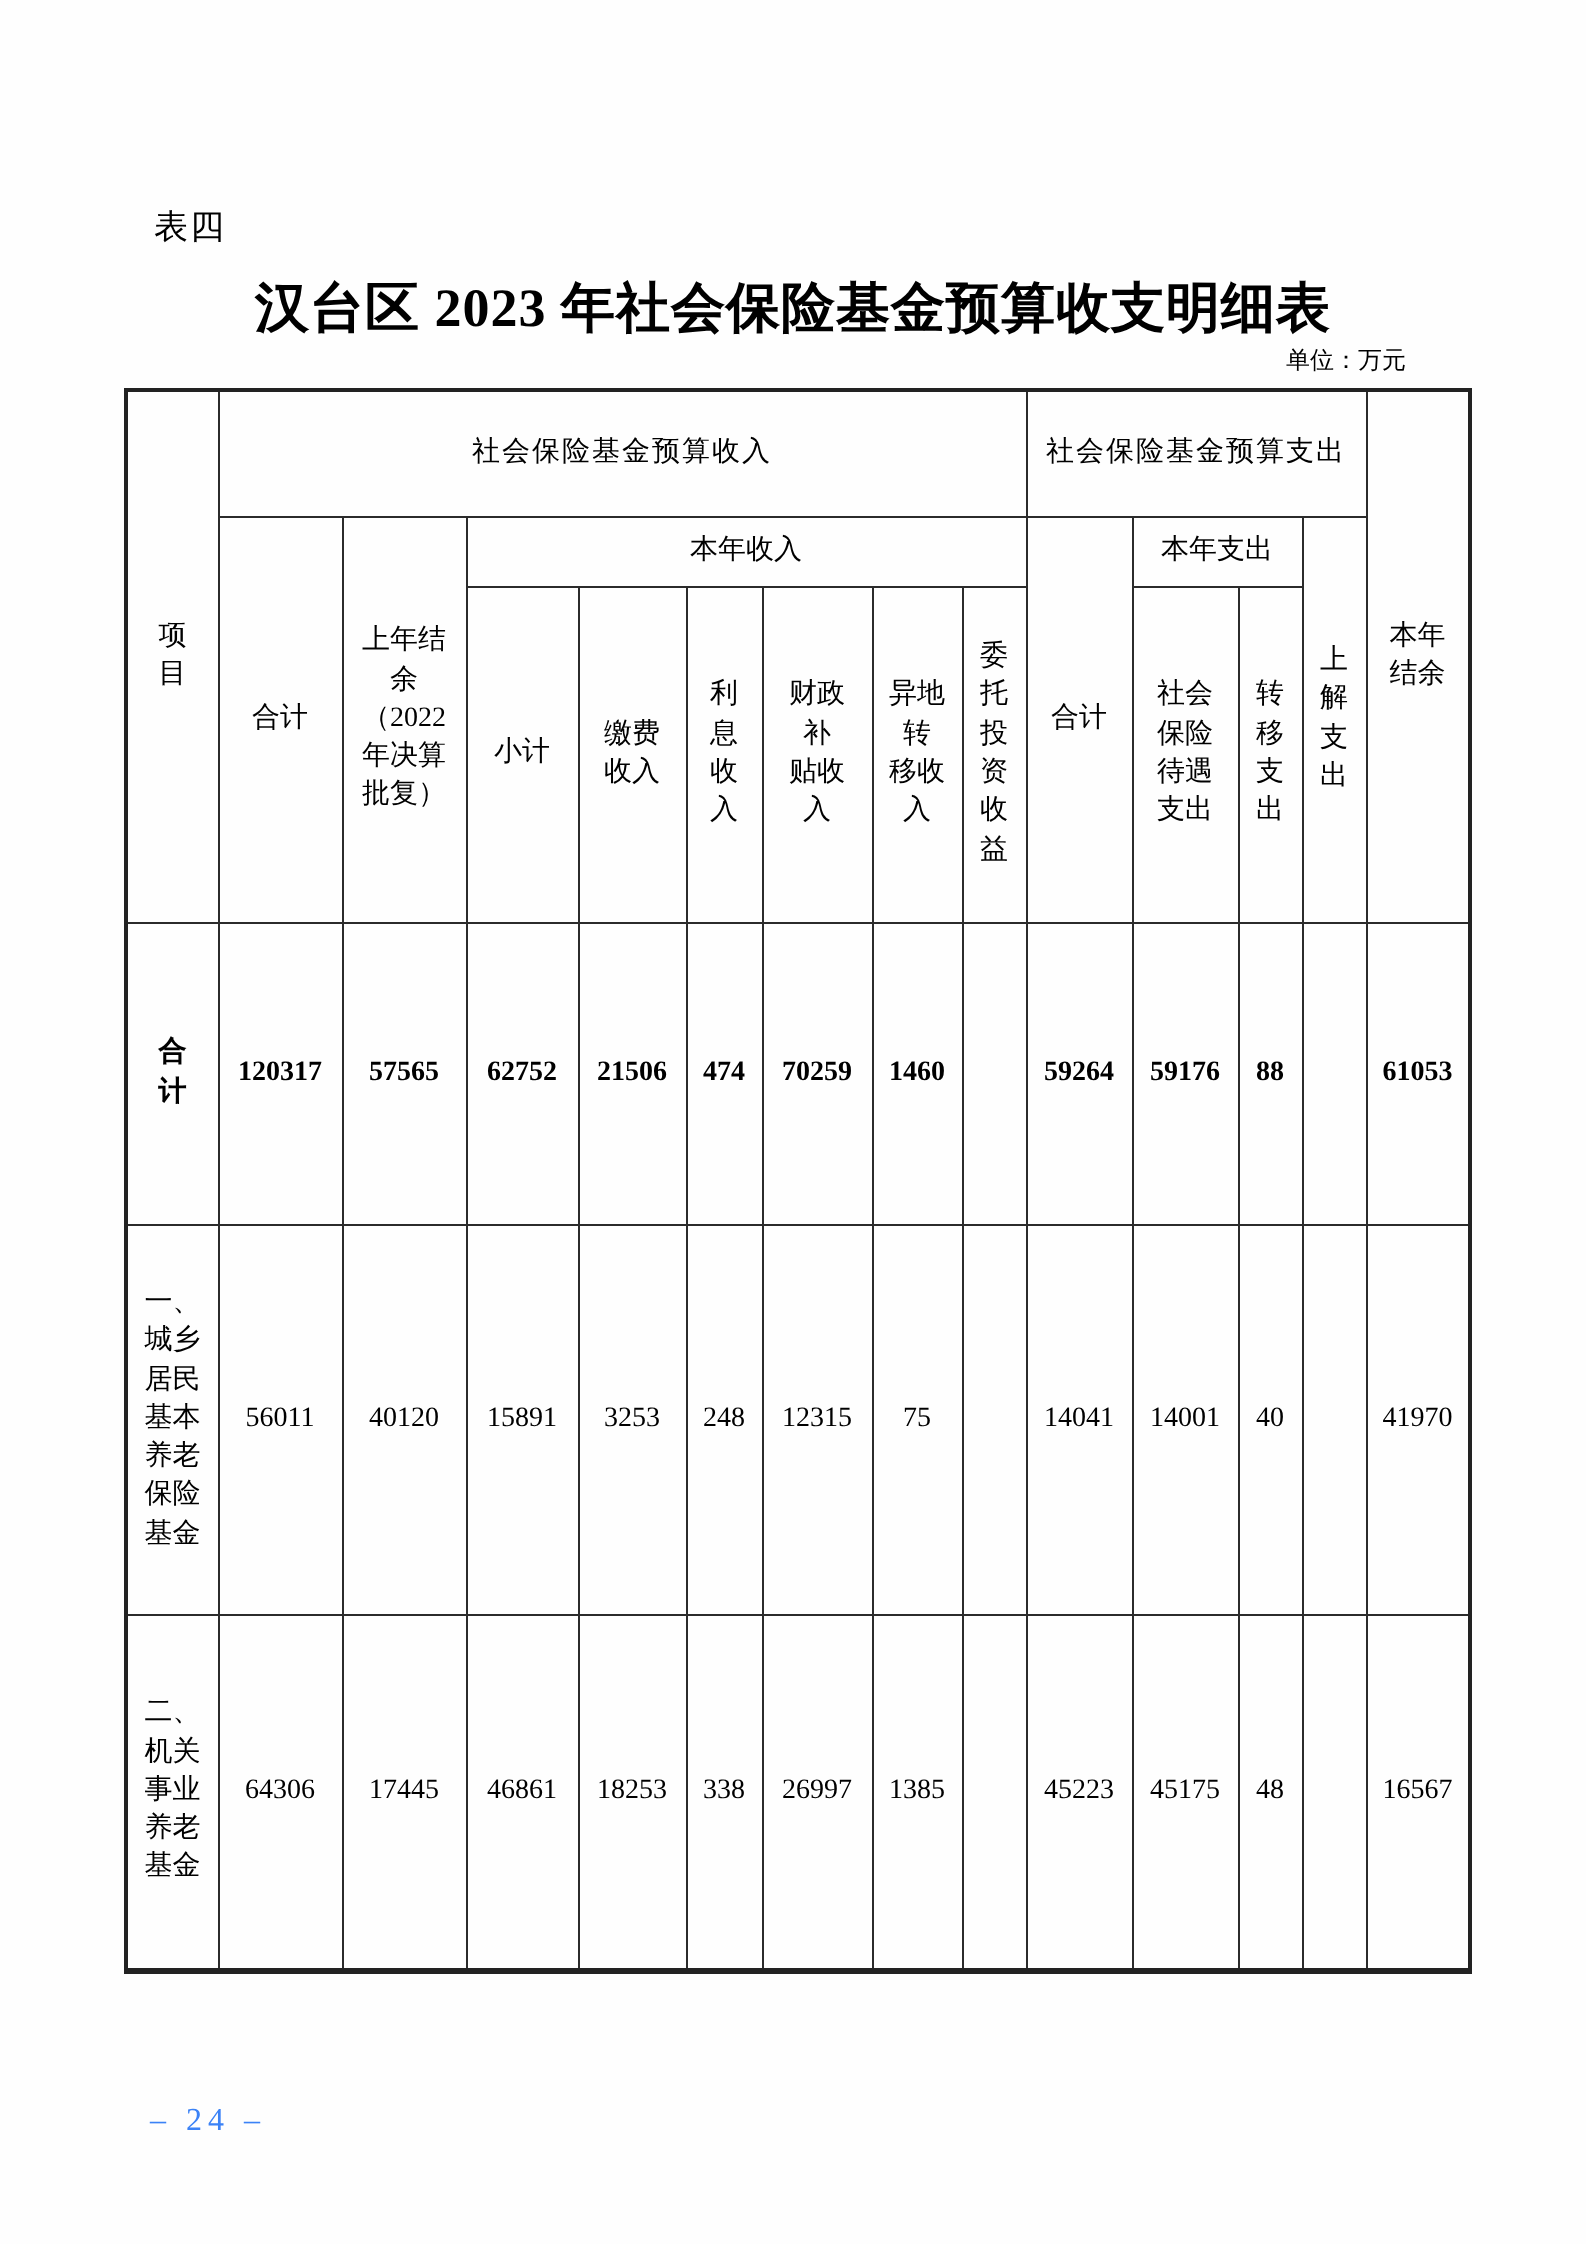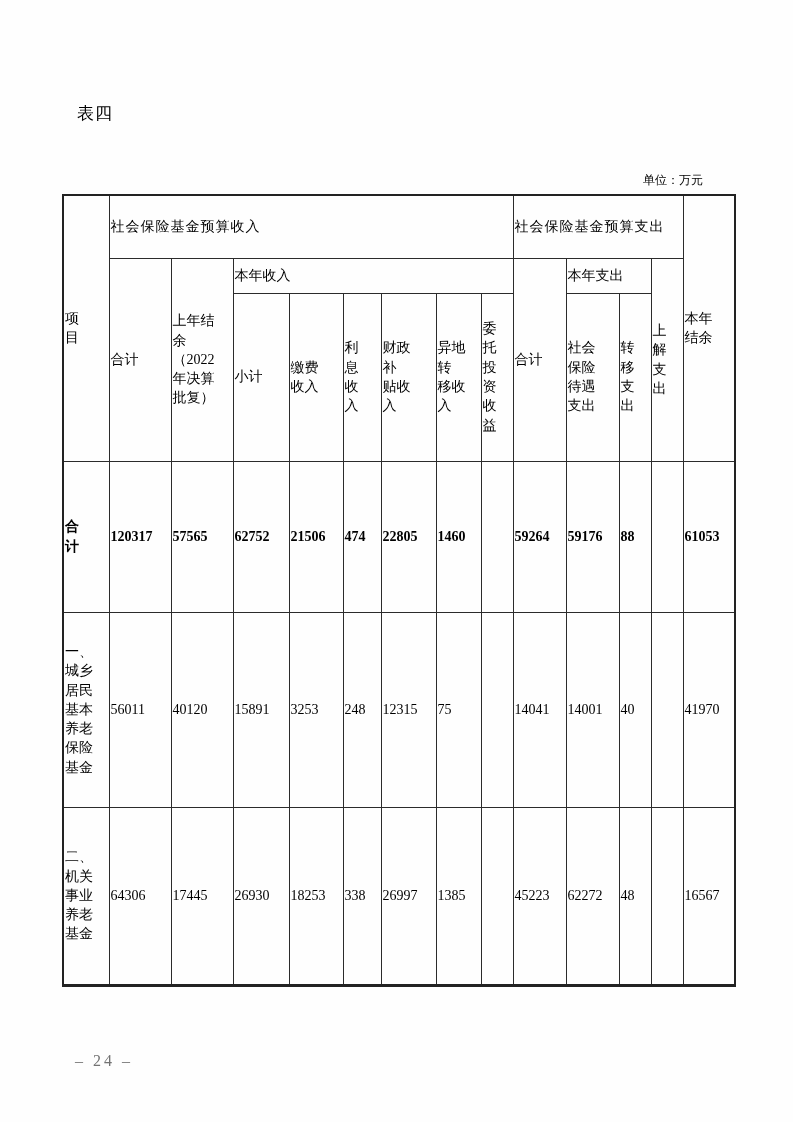--- a/index.html
+++ b/index.html
@@ -46,21 +46,21 @@
     position: absolute;
     left: 62px;
     top: 194px;
     width: 672px;
     border-collapse: collapse;
     table-layout: fixed;
   }
   table.budget th,
   table.budget td {
     border: 1px solid #2b2b2b;
-    text-align: left;
+    text-align: center;
     vertical-align: middle;
     white-space: pre-line;
     font-weight: normal;
     font-size: 14px;
     line-height: 1.38;
     padding: 1px;
     overflow: hidden;
   }
   table.budget { border: 2px solid #222; border-bottom-width: 3px; }
 
@@ -76,30 +76,31 @@
   td.num { font-size: 15px; }
   tr.row-total td { font-weight: bold; }
   td.rowlabel { font-size: 14px; }
 
   .page-number {
     position: absolute;
     left: 75px;
     top: 1052px;
     font-size: 16px;
     letter-spacing: 3px;
-    color: #737373;
+    color: #3b82f6;
   }
 </style>
 </head>
 <body>
 
 <div class="page">
 
   <div class="table-label">表四</div>
 
+  <div class="doc-title">汉台区 2023 年社会保险基金预算收支明细表</div>
 
   <div class="unit-label">单位：万元</div>
 
   <table class="budget">
     <colgroup>
       <col style="width:46px">
         <col style="width:62px">
         <col style="width:62px">
       <col style="width:56px">
         <col style="width:54px">
@@ -171,21 +172,21 @@
     </thead>
     <tbody>
       <tr class="drow1 row-total">
         <td class="rowlabel">合
 计</td>
         <td class="num">120317</td>
         <td class="num">57565</td>
         <td class="num">62752</td>
         <td class="num">21506</td>
         <td class="num">474</td>
-        <td class="num">22805</td>
+        <td class="num">70259</td>
         <td class="num">1460</td>
         <td class="num"></td>
         <td class="num">59264</td>
         <td class="num">59176</td>
         <td class="num">88</td>
         <td class="num"></td>
         <td class="num">61053</td>
       </tr>
       <tr class="drow2">
         <td class="rowlabel">一、
@@ -210,28 +211,28 @@
         <td class="num">41970</td>
       </tr>
       <tr class="drow3">
         <td class="rowlabel">二、
 机关
 事业
 养老
 基金</td>
         <td class="num">64306</td>
         <td class="num">17445</td>
-        <td class="num">26930</td>
+        <td class="num">46861</td>
         <td class="num">18253</td>
         <td class="num">338</td>
         <td class="num">26997</td>
         <td class="num">1385</td>
         <td class="num"></td>
         <td class="num">45223</td>
-        <td class="num">62272</td>
+        <td class="num">45175</td>
         <td class="num">48</td>
         <td class="num"></td>
         <td class="num">16567</td>
       </tr>
     </tbody>
   </table>
 
   <div class="page-number">– 24 –</div>
 
 </div>

